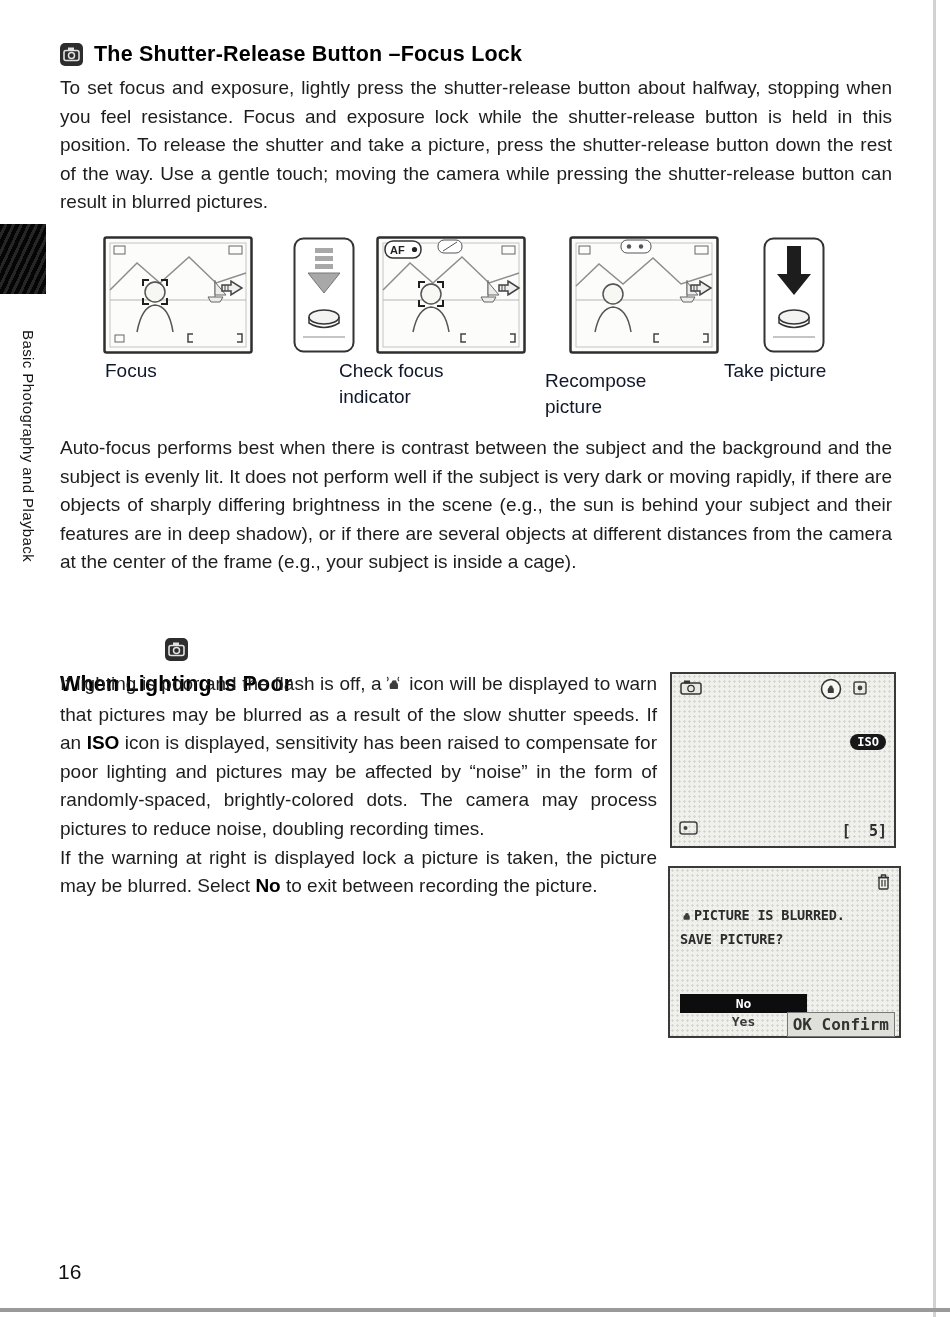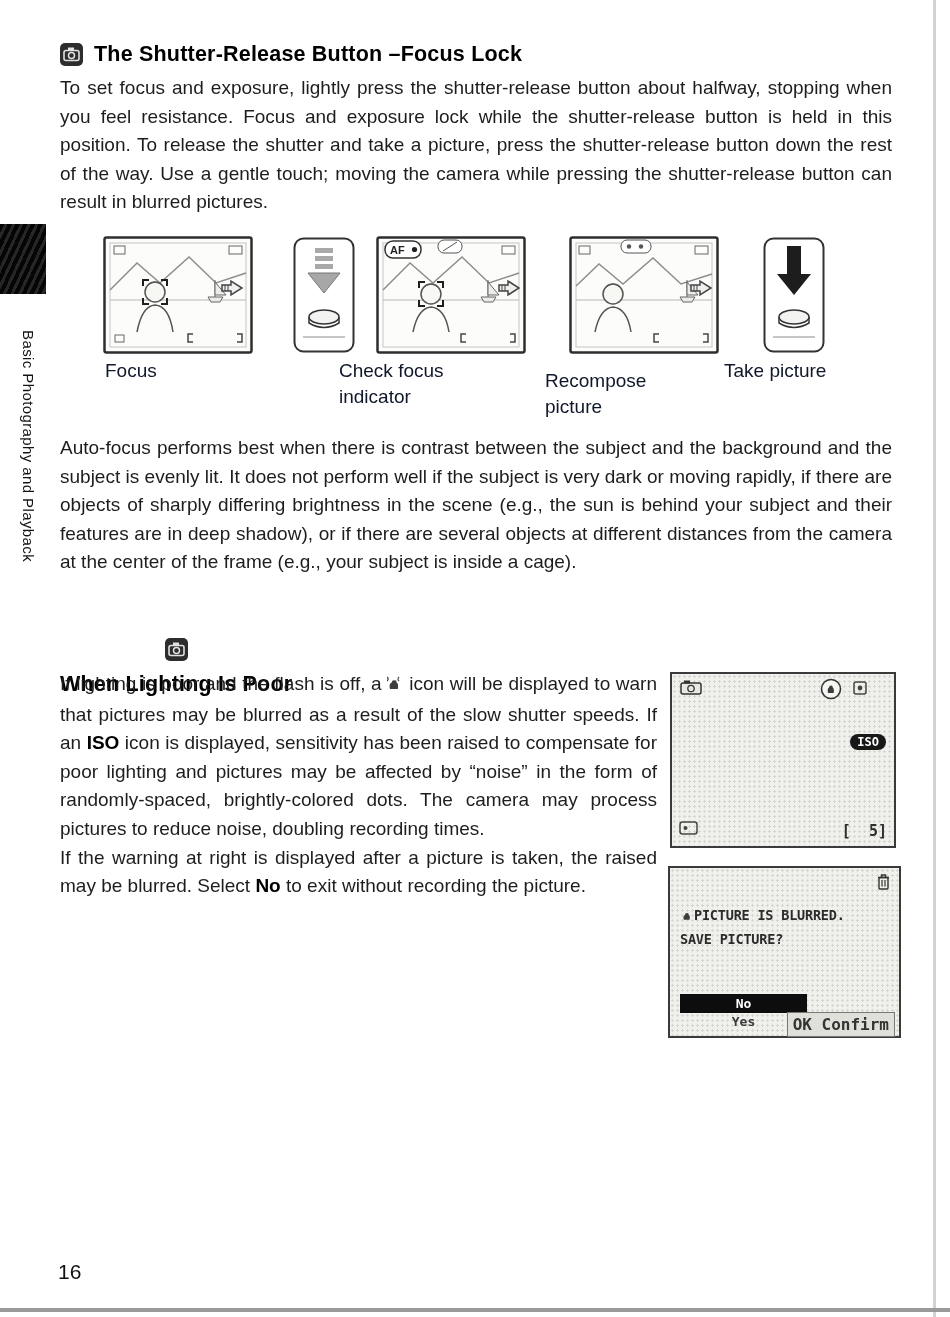--- a/index.html
+++ b/index.html
@@ -220,21 +220,21 @@
   </div>
 
   <div class="col2">
     <p>
       <span>If lighting is poor and the flash is off, a</span><span class="inline-icon"><svg width="16" height="16" viewBox="0 0 16 16">
             <path d="M5 13 Q3.6 8 6.6 6.6 Q7.4 3.4 9.4 4.4 Q11.6 3.4 11.6 6.4 Q13.8 7.6 12.8 13 Z" fill="#3d3d3d"></path>
             <path d="M2.2 5 q2 -2 0 -4 M14 5 q-2 -2 0 -4" stroke="#3d3d3d" stroke-width="1.1" fill="none"></path>
           </svg></span><span> icon will be displayed to warn that pictures may be blurred as a result of the slow shutter speeds. If an </span><b>ISO</b><span> icon is displayed, sensitivity has been raised to compensate for poor lighting and pictures may be affected by “noise” in the form of randomly-spaced, brightly-colored dots. The camera may process pictures to reduce noise, doubling recording times.</span>
     </p>
     <p>
-      <span>If the warning at right is displayed after a picture is taken, the raised may be blurred. Select </span><b>No</b><span> to exit without recording the picture.</span>
+      <span>If the warning at right is displayed lock a picture is taken, the picture may be blurred. Select </span><b>No</b><span> to exit between recording the picture.</span>
     </p>
   </div>
 
   <div class="lcd-box lcd-live">
     <span class="lcd-abs" style="left:8px; top:6px;">
       <svg width="22" height="15" viewBox="0 0 22 15">
         <rect x="1" y="3" width="20" height="11" rx="2" fill="#e9e9e4" stroke="#333" stroke-width="1.5"></rect>
         <circle cx="11" cy="8.5" r="3.2" fill="none" stroke="#333" stroke-width="1.3"></circle>
         <rect x="4" y="0.5" width="6" height="3" fill="#333"></rect>
       </svg>

